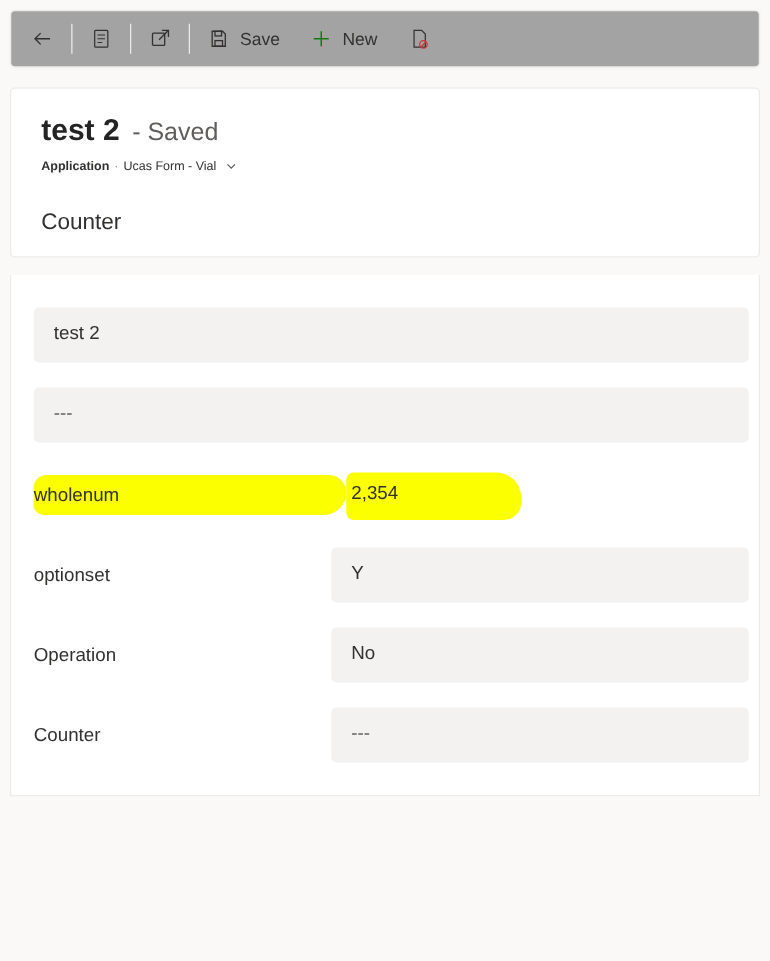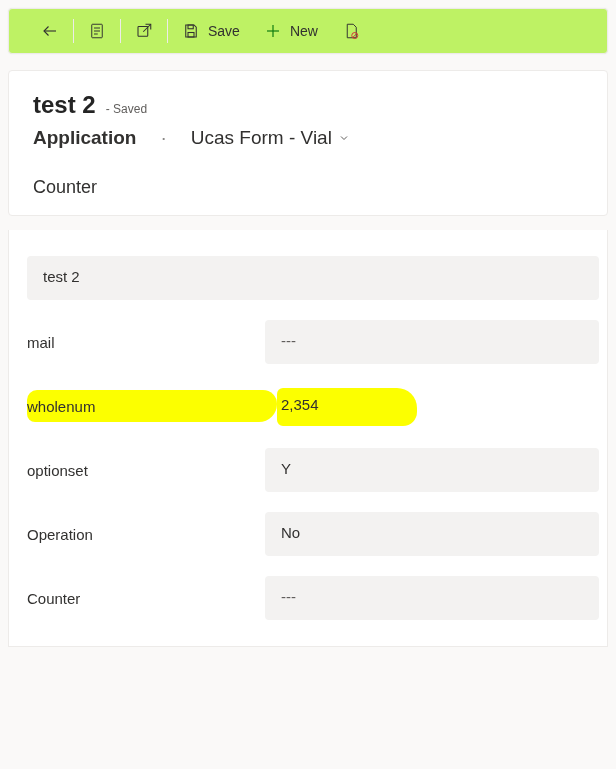--- a/index.html
+++ b/index.html
@@ -11,26 +11,26 @@
     background: #faf9f8;
     color: #323130;
     overflow: hidden;
     font-size: 14px;
   }
 
   
   .toolbar {
     display: flex;
     align-items: center;
-    background: #bef264;
+    background: #a3a3a3;
     border: 1px solid #edebe9;
     border-radius: 4px;
     margin: 8px 8px 0 8px;
     height: 44px;
-    padding: 0 20px;
+    padding: 0 4px;
     box-shadow: 0 0 2px rgba(0,0,0,0.05);
   }
   .toolbar .tbtn {
     display: flex;
     align-items: center;
     gap: 8px;
     padding: 0 12px;
     height: 100%;
     cursor: pointer;
     color: #323130;
@@ -47,29 +47,29 @@
   
   .header-card {
     background: #ffffff;
     border: 1px solid #edebe9;
     border-radius: 4px;
     margin: 16px 8px 0 8px;
     padding: 20px 24px 0 24px;
   }
   .title-row { display: flex; align-items: baseline; gap: 10px; }
   .record-title { font-size: 24px; font-weight: 600; color: #242424; }
-  .saved-label { font-size: 12px; color: #605e5c; }
+  .saved-label { font-size: 20px; color: #605e5c; }
   .saved-label::before { content: "- "; }
 
   .subtitle-row {
     display: flex;
-    align-items: flex-start;
-    gap: 24px;
+    align-items: center;
+    gap: 4px;
     margin-top: 8px;
-    font-size: 19px;
+    font-size: 10px;
   }
   .entity-label { font-weight: 600; color: #323130; }
   .dot-sep { color: #8a8886; }
   .form-picker { display: flex; align-items: center; gap: 6px; cursor: pointer; color: #323130; }
   .form-picker svg { width: 12px; height: 12px; }
 
   
   .tabs { display: flex; gap: 28px; margin-top: 28px; }
   .tab {
     font-size: 18px;
@@ -212,21 +212,20 @@
 </div>
 
 <div class="form-card">
 
   <div class="field-row">
     <div class="field-input">test 2</div>
   </div>
 
 
   <div class="field-row">
-    <div class="field-label">mail</div>
     <div class="field-input placeholder">---</div>
   </div>
 
   <div class="field-row hl-wrap">
     <span class="hl a"></span>
     <span class="hl b"></span>
     <div class="field-label">wholenum</div>
     <div class="field-input">2,354</div>
   </div>
 

